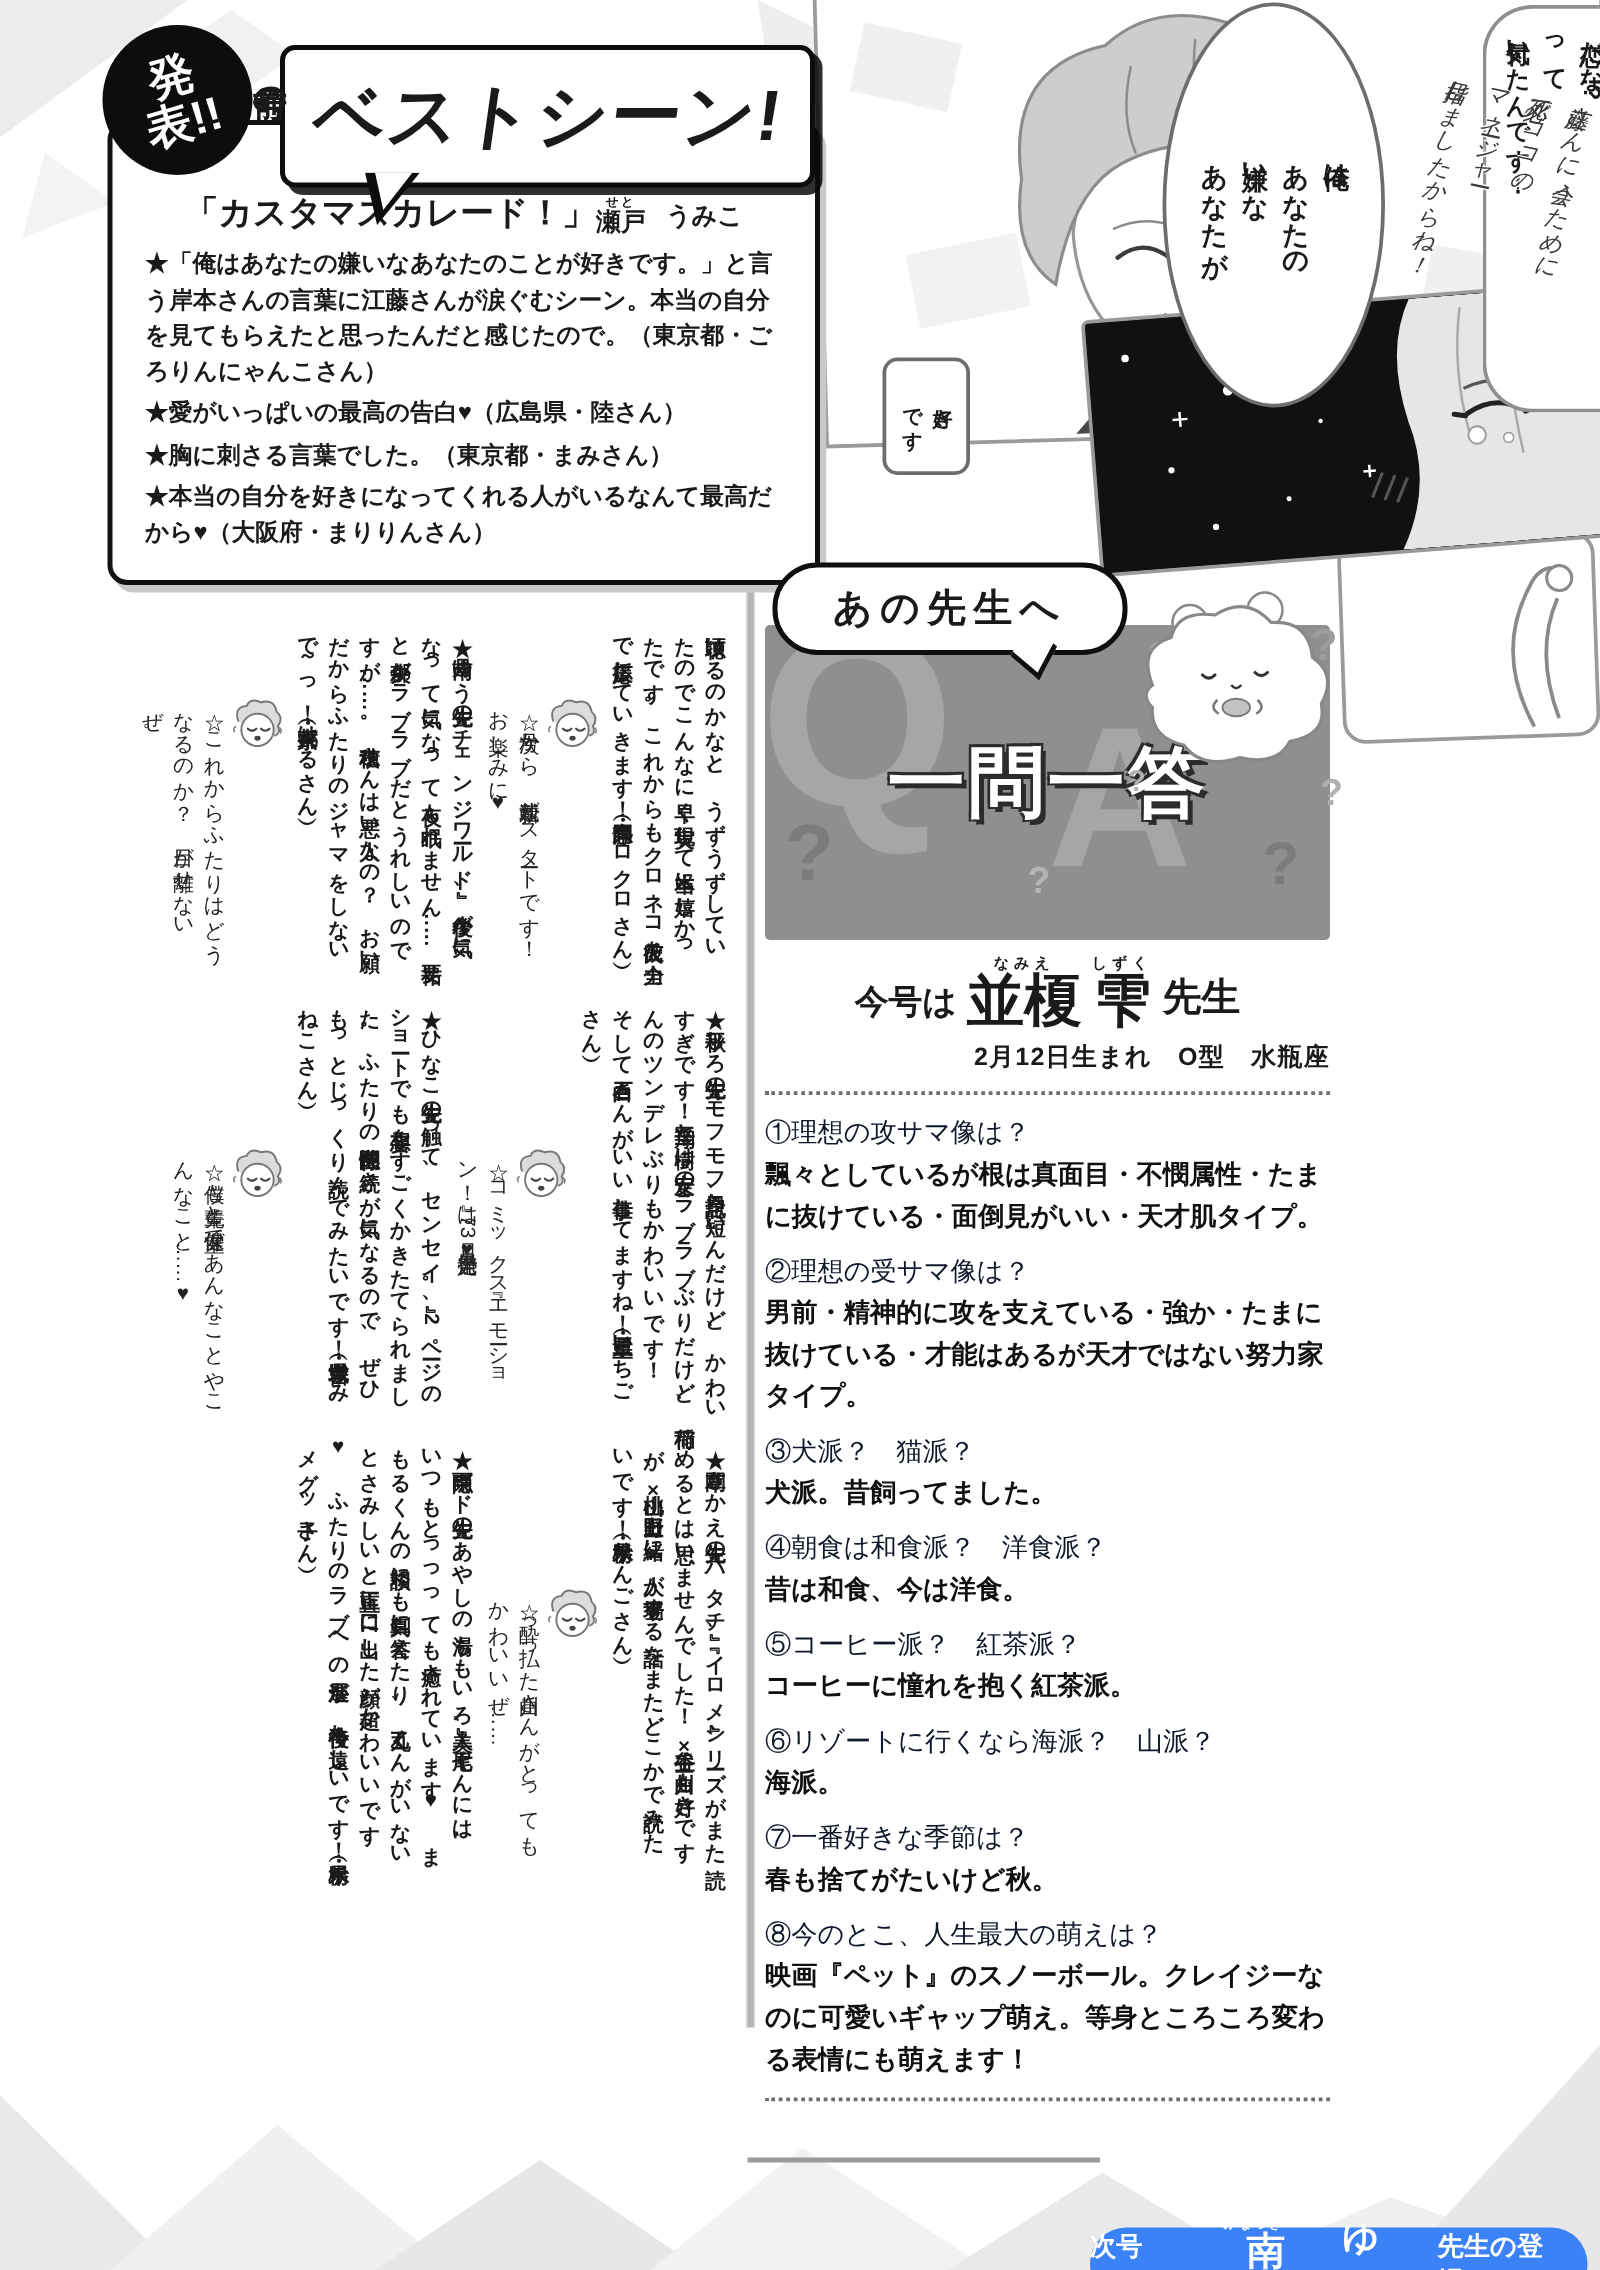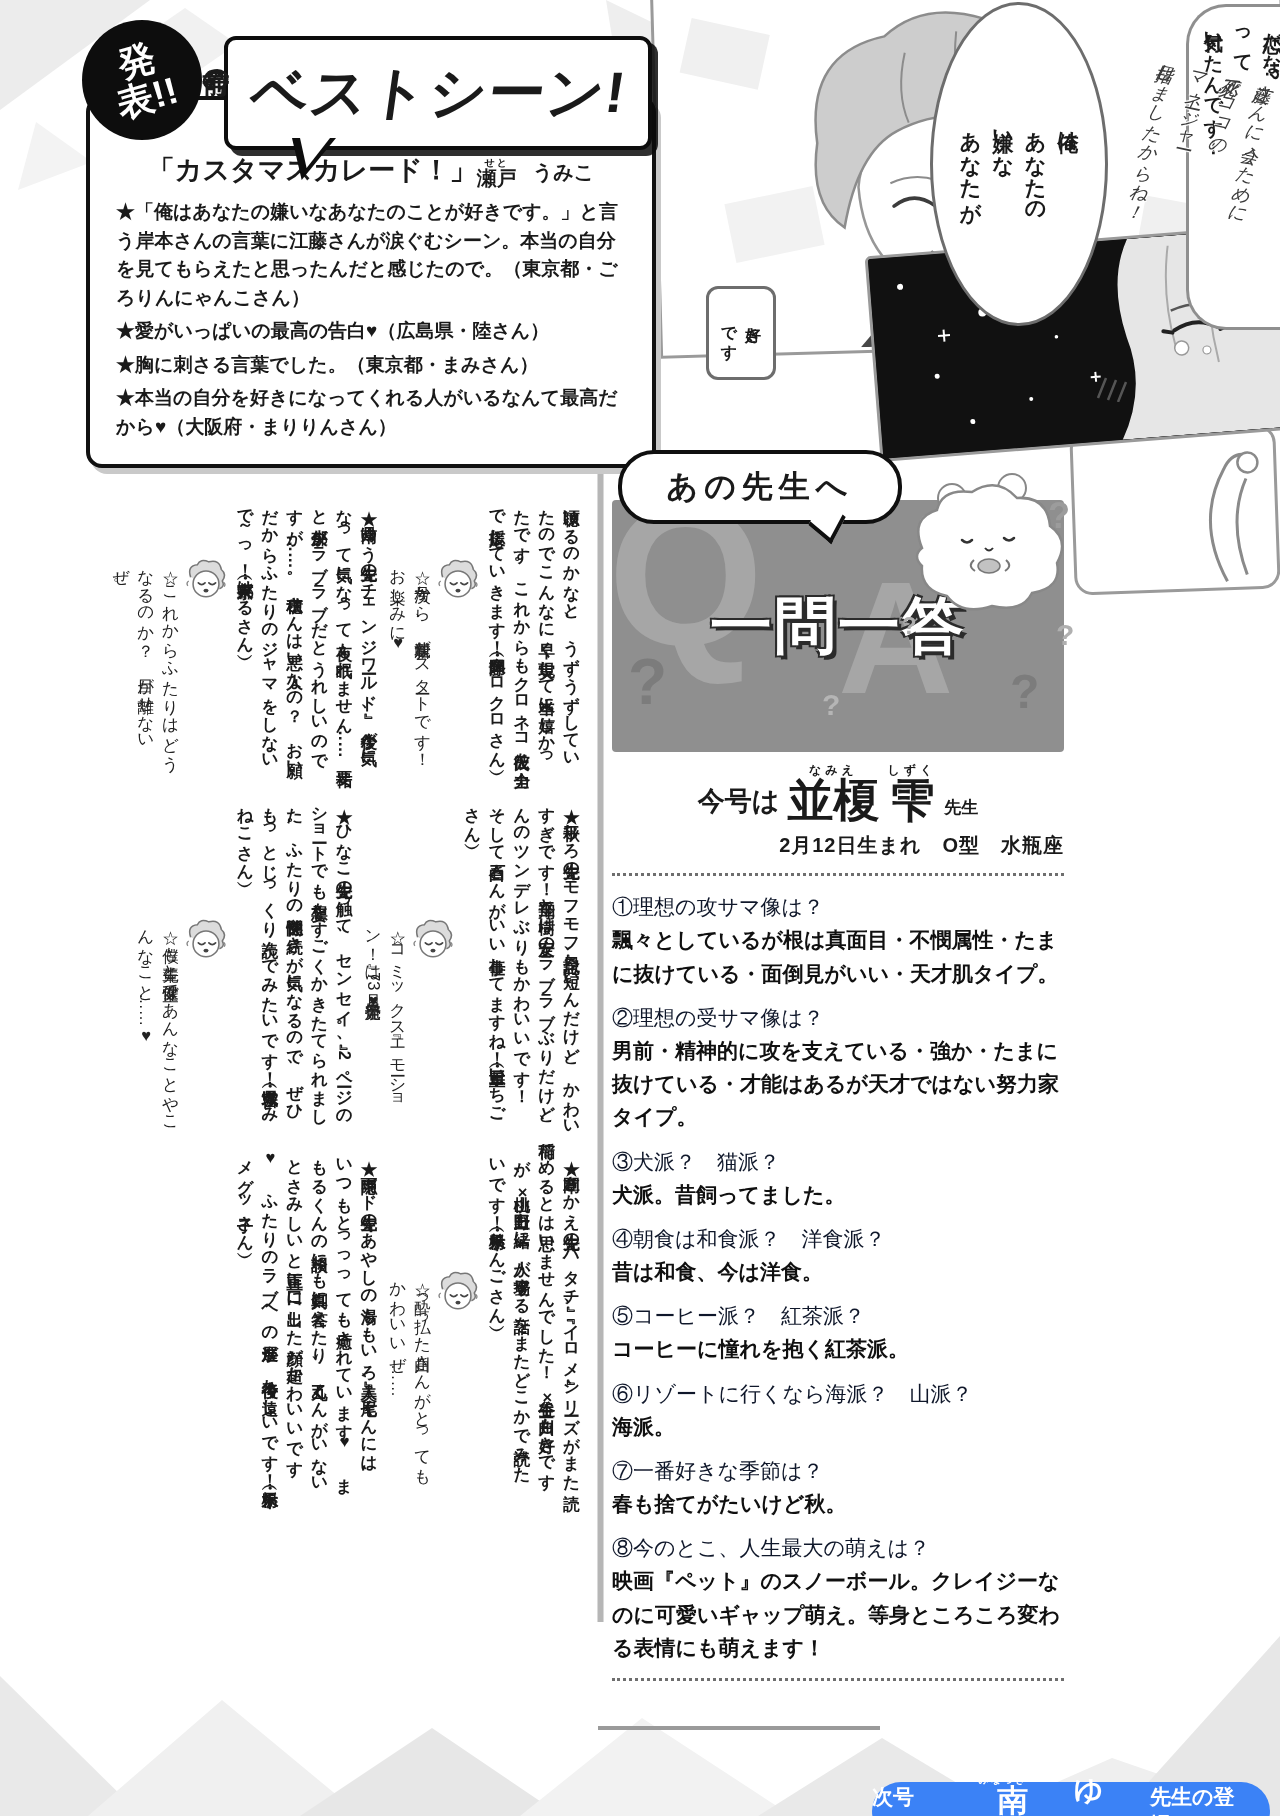--- a/index.html
+++ b/index.html
@@ -93,21 +93,21 @@
   .qm{position:absolute;font-weight:800;line-height:1;}
   .qa-title{position:absolute;left:0;right:0;top:84px;text-align:center;color:#fff;font-size:62px;
             font-weight:900;letter-spacing:2px;white-space:nowrap;
             text-shadow:4px 4px 0 #2b2b2b,-2px -2px 0 #2b2b2b,2px -2px 0 #2b2b2b,-2px 2px 0 #2b2b2b;}
   .qa-animal{position:absolute;left:892px;top:456px;z-index:2;}
   .qa-content{position:absolute;left:612px;top:764px;width:452px;z-index:1;}
   .qa-nameline{display:flex;align-items:flex-end;justify-content:center;gap:8px;}
   .qa-nameline .lbl{font-size:27px;font-weight:700;padding-bottom:5px;}
   .qa-nameline .ruby .rt{font-size:12px;letter-spacing:4px;}
   .qa-nameline .ruby .rb{font-size:46px;font-weight:900;line-height:1.05;}
-  .qa-nameline .sfx{font-size:17px;font-weight:700;padding-bottom:5px;}
+  .qa-nameline .sfx{font-size:31px;font-weight:700;padding-bottom:5px;}
   .qa-profile{text-align:right;font-size:20px;font-weight:700;margin-top:8px;letter-spacing:1px;}
   .dotted{border-top:3px dotted #6e6e6e;margin-top:14px;}
   .qa-items{margin-top:14px;font-size:21px;line-height:1.58;}
   .qa-q{margin:11px 0 0;font-weight:400;color:#0f172a;}
   .qa-a{margin:0;font-weight:700;color:#101010;}
 
   
   .banner-line{position:absolute;left:598px;top:1726px;width:282px;height:4px;background:#9a9a9a;z-index:1;}
   .banner-pill{position:absolute;left:872px;top:1782px;width:398px;height:58px;background:#3b82f6;
                border-radius:30px;display:flex;align-items:center;justify-content:center;gap:20px;

